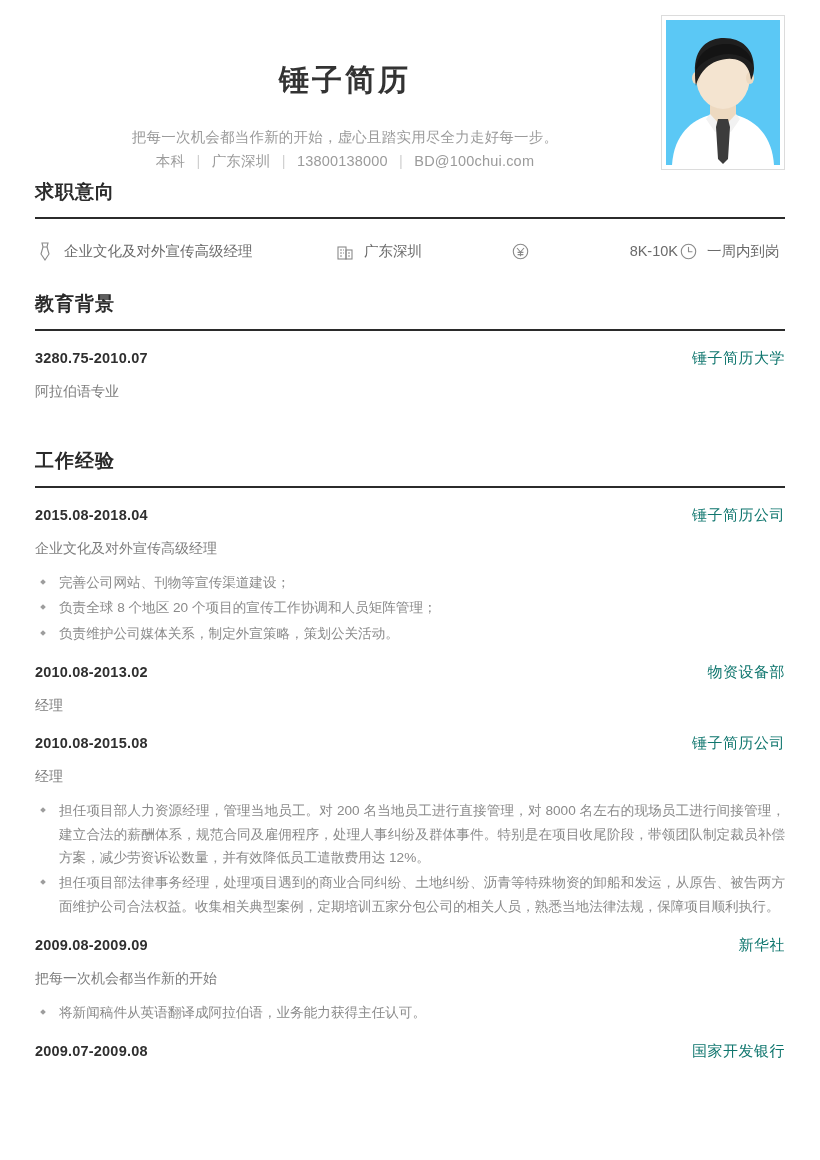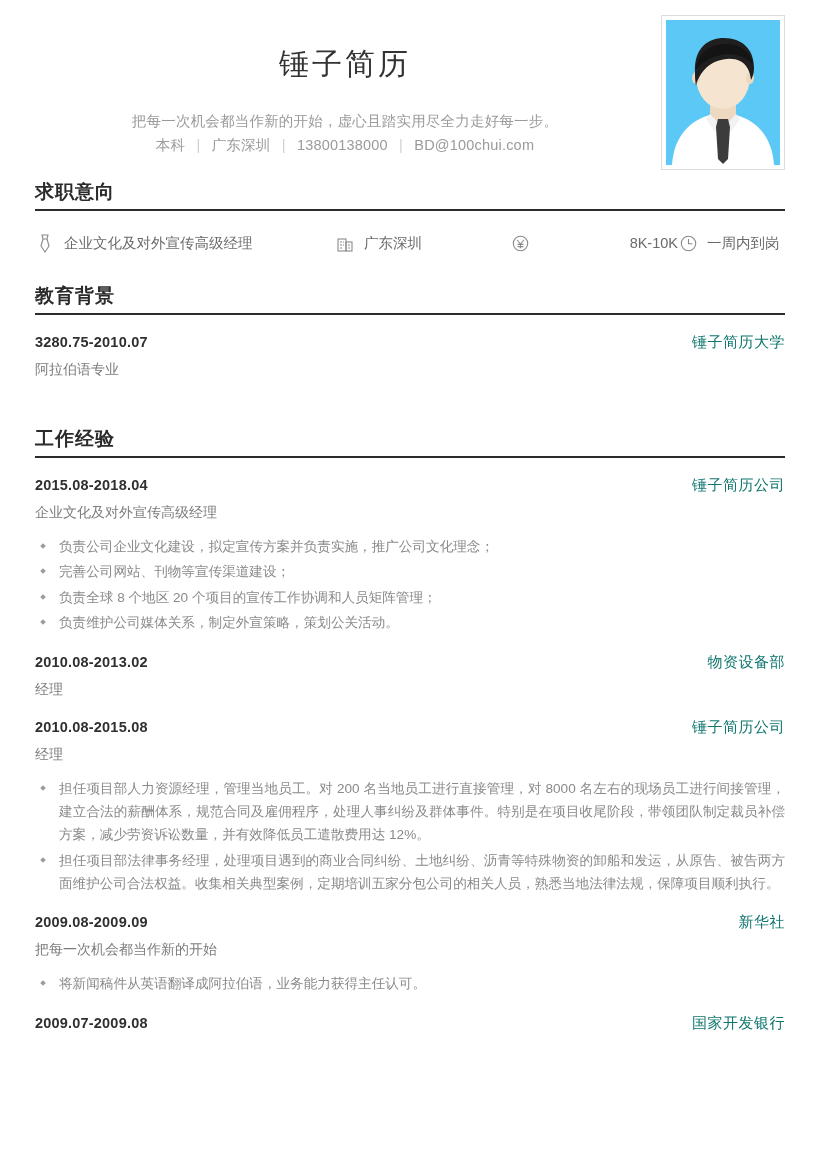--- a/index.html
+++ b/index.html
@@ -30,25 +30,25 @@
     padding-top: 20px;
     box-sizing: border-box;
   }
   .header-text {
     width: 620px;
     text-align: center;
     padding-top: 26px;
   }
   .resume-title {
     font-size: 30px;
-    font-weight: 400;
+    font-weight: 700;
     color: #333333;
     letter-spacing: 3px;
     line-height: 1.2;
-    margin: 0;
+    margin: 16px;
   }
   .resume-slogan {
     margin-top: 28px;
     font-size: 14.5px;
     color: #9b9b9b;
     line-height: 1.6;
     letter-spacing: 0.2px;
   }
   .resume-meta {
     margin-top: 1px;
@@ -86,21 +86,21 @@
 
   
   .section {
     margin-top: 4px;
   }
   .section-title {
     font-size: 19px;
     font-weight: bold;
     color: #2b2b2b;
     letter-spacing: 1px;
-    padding-bottom: 4px;
+    padding-bottom: 12px;
   }
   .section-rule {
     height: 2px;
     background: #2b2b2b;
     width: 100%;
   }
 
   
   .intent-row {
     display: flex;
@@ -142,21 +142,21 @@
     color: #2f2f2f;
     letter-spacing: 0.2px;
   }
   .entry-org {
     font-size: 15px;
     font-weight: normal;
     color: #0f766e;
     letter-spacing: 0.5px;
   }
   .entry-sub {
-    margin-top: 7px;
+    margin-top: 13px;
     font-size: 14px;
     color: #7d7d7d;
     line-height: 1.5;
   }
   .bullets {
     margin: 12px 0 0 0;
     padding: 0;
     list-style: none;
   }
   .bullets li {
@@ -301,21 +301,20 @@
     <div class="section-title">工作经验</div>
     <div class="section-rule"></div>
     <div id="work-entries">
         <div class="entry">
           <div class="entry-head">
             <span class="entry-date">2015.08-2018.04</span>
             <span class="entry-org">锤子简历公司</span>
           </div>
           <div class="entry-sub">企业文化及对外宣传高级经理</div>
           <ul class="bullets">
-            <li>负责公司企业文化建设，拟定宣传方案并负责实施，推广公司文化理念；</li>
             <li>完善公司网站、刊物等宣传渠道建设；</li>
             <li>负责全球 8 个地区 20 个项目的宣传工作协调和人员矩阵管理；</li>
             <li>负责维护公司媒体关系，制定外宣策略，策划公关活动。</li>
           </ul>
         </div>
         <div class="entry">
           <div class="entry-head">
             <span class="entry-date">2010.08-2013.02</span>
             <span class="entry-org">物资设备部</span>
           </div>

